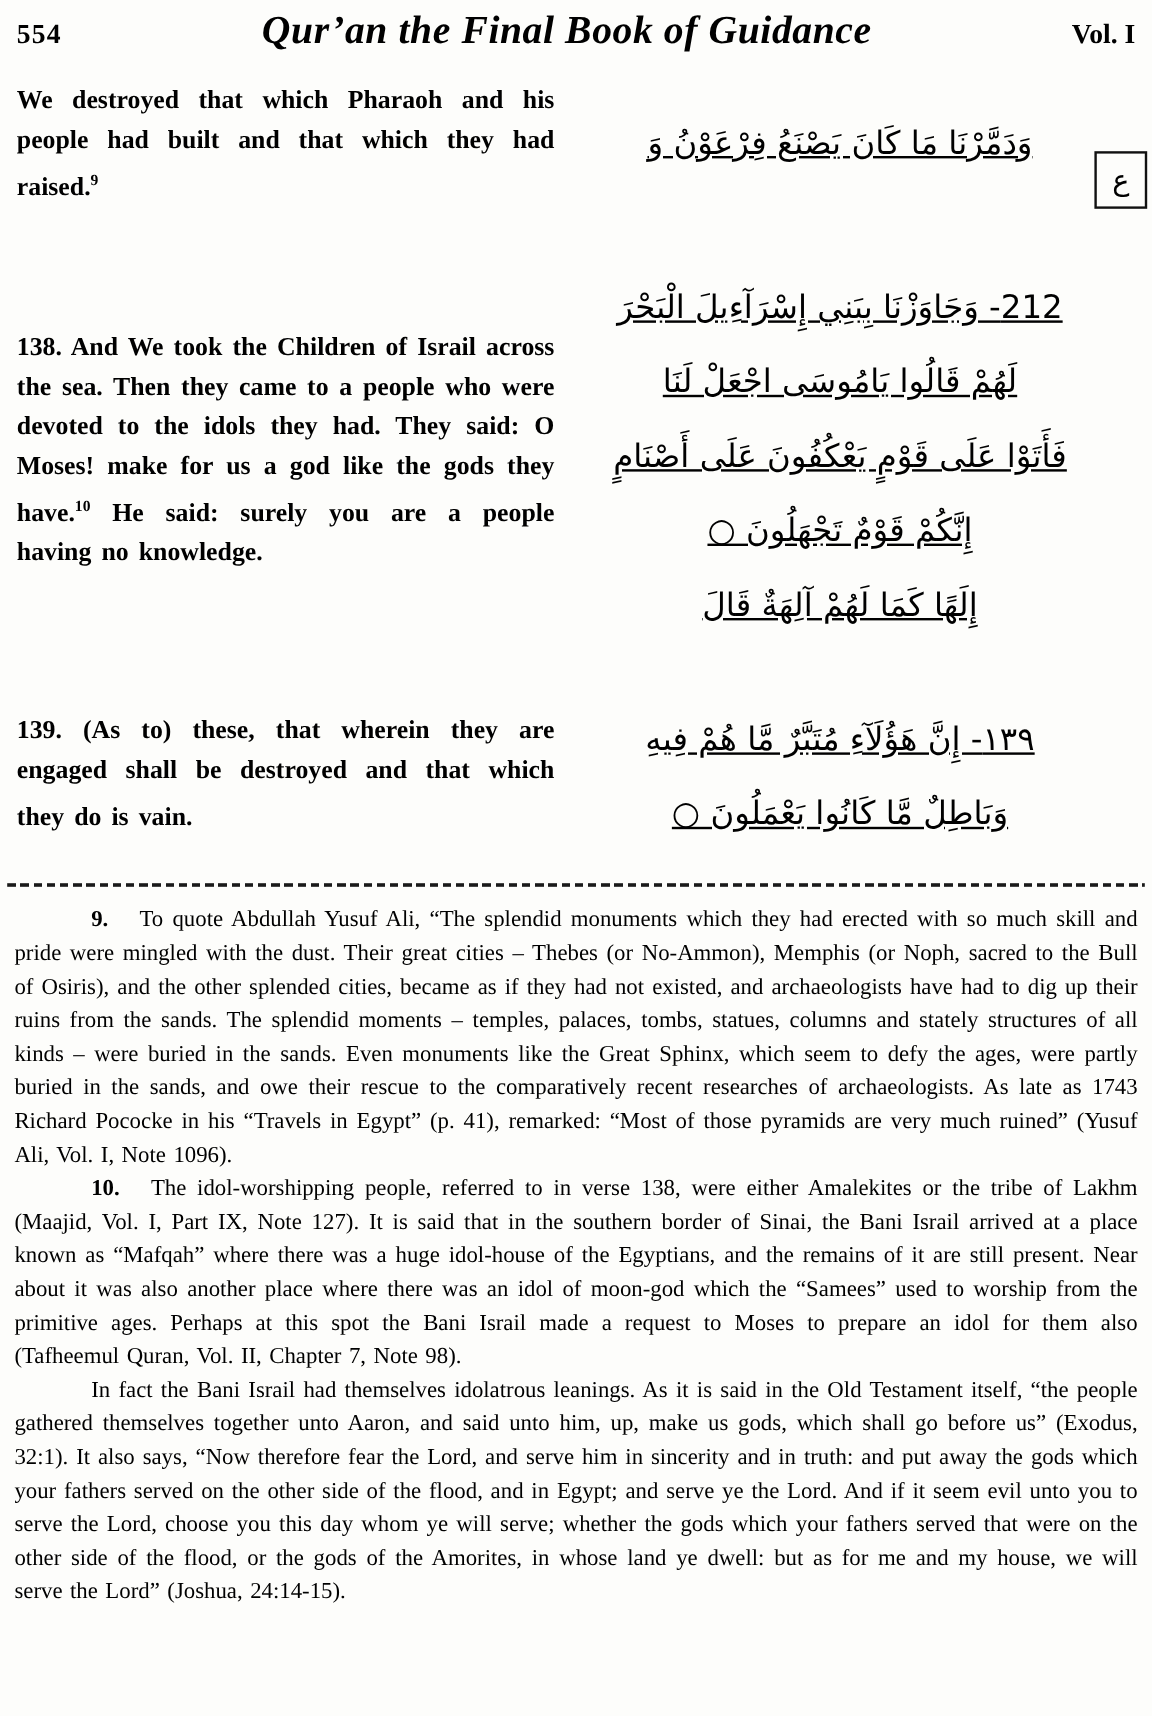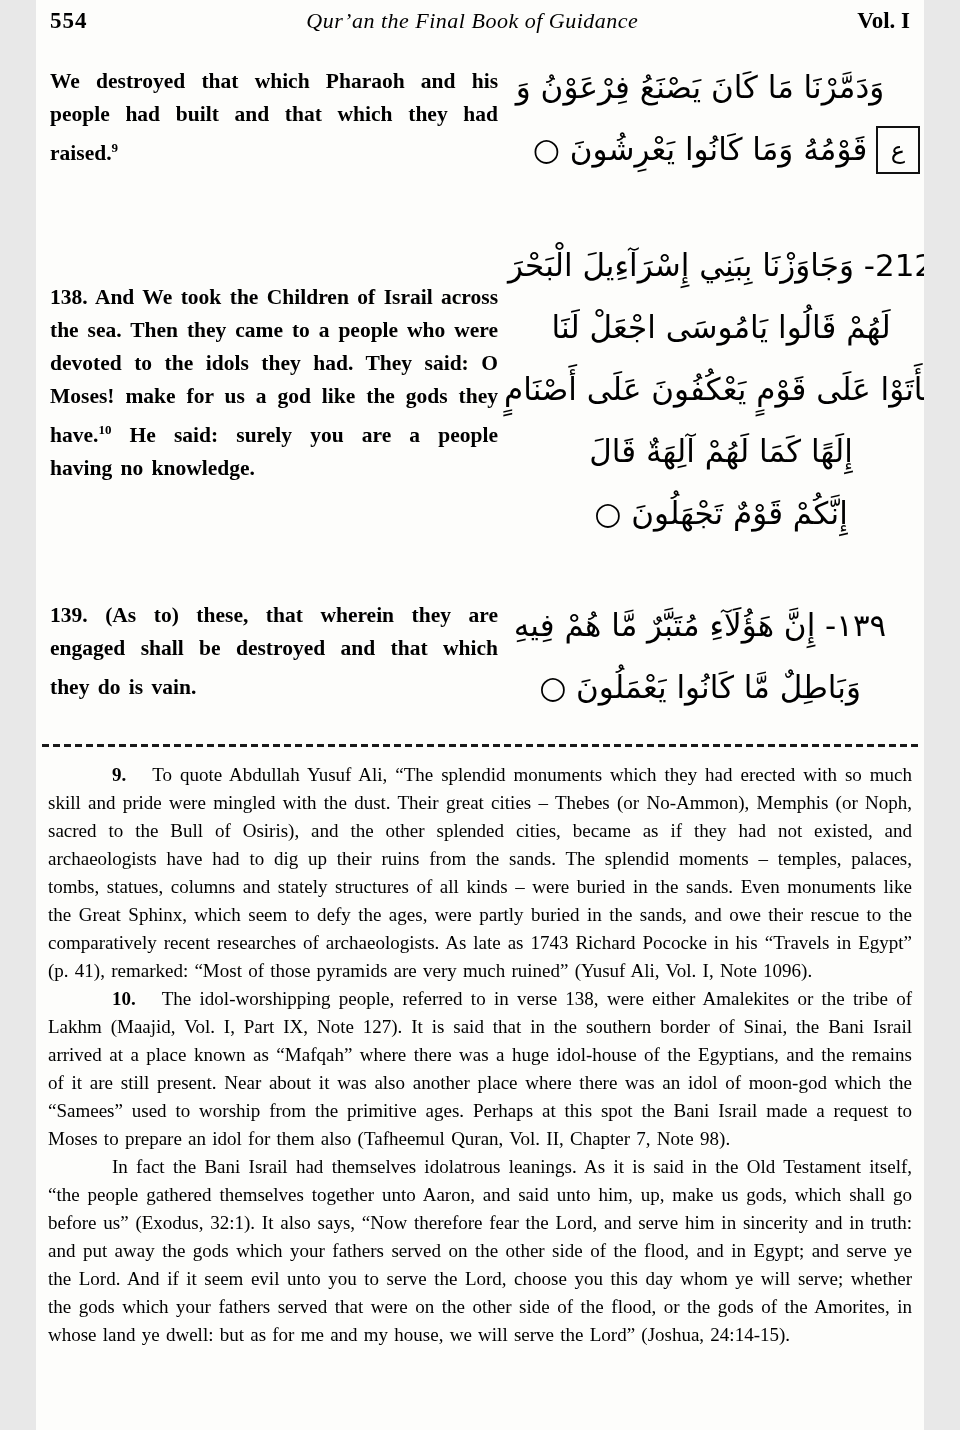--- a/index.html
+++ b/index.html
@@ -1,36 +1,36 @@
 <!DOCTYPE html>
 <html><head>
 <meta charset="utf-8">
 <style>
   html, body { margin: 0; padding: 0; background: #e8e8e8; }
   .page {
     position: relative;
-    width: 888px;
+    width: 960px;
     height: 1430px;
     margin: 0 auto;
     background: #fdfdfb;
     color: #000;
     font-family: "Liberation Serif", serif;
     overflow: hidden;
     box-sizing: border-box;
   }
 
   
   .header {
     display: flex;
     justify-content: space-between;
     align-items: baseline;
     padding: 8px 14px 0 14px;
   }
   .page-num { font-size: 23px; font-weight: 600; letter-spacing: 1px; }
-  .title    { font-size: 22px; font-style: italic; font-weight: 400; letter-spacing: 0.5px; }
+  .title    { font-size: 33px; font-style: italic; font-weight: 700; letter-spacing: 0.5px; }
   .vol      { font-size: 23px; font-weight: 600; text-align: right; }
 
   
   .main { padding: 22px 14px 0 14px; }
   .verse-row { display: flex; align-items: center; }
   .verse-row + .verse-row { margin-top: 42px; }
 
   .col-en {
     width: 448px;
     flex: 0 0 448px;
@@ -41,25 +41,26 @@
     word-spacing: 3px;
   }
   .col-en p { margin: 0; }
   .fnref { font-size: 13px; font-weight: bold; }
 
   .col-ar {
     flex: 1 1 auto;
     direction: rtl;
     text-align: center;
     font-family: "DejaVu Sans", sans-serif;
-    font-size: 31px;
+    font-size: 27px;
     line-height: 62px;
     padding-left: 6px;
     padding-right: 14px;
     box-sizing: border-box;
+    text-decoration: underline;
   }
   .row-2 .col-ar { padding-top: 12px; }
   .row-3 .col-ar { padding-top: 8px; }
   .ar-line { white-space: nowrap; }
 
   
   .margin-box {
     position: absolute;
     top: 126px;
     right: 4px;
@@ -104,34 +105,33 @@
   </header>
 
   <main class="main">
 
     <div class="verse-row row-1">
       <div class="col-en">
         <p><span>We destroyed that which Pharaoh and his people had built and that which they had raised.</span><sup class="fnref">9</sup><span></span></p>
       </div>
       <div class="col-ar">
         <div class="ar-line">وَدَمَّرْنَا مَا كَانَ يَصْنَعُ فِرْعَوْنُ وَ</div>
-        <div class="ar-line">قَوْمُهُ وَمَا كَانُوا يَعْرِشُونَ ○</div>
       </div>
     </div>
 
     <div class="verse-row row-2">
       <div class="col-en">
         <p><span>138. And We took the Children of Israil across the sea. Then they came to a people who were devoted to the idols they had. They said: O Moses! make for us a god like the gods they have.</span><sup class="fnref">10</sup><span> He said: surely you are a people having no knowledge.</span></p>
       </div>
       <div class="col-ar">
         <div class="ar-line">212- وَجَاوَزْنَا بِبَنِي إِسْرَآءِيلَ الْبَحْرَ</div>
         <div class="ar-line">لَهُمْ قَالُوا يَامُوسَى اجْعَلْ لَنَا</div>
         <div class="ar-line">فَأَتَوْا عَلَى قَوْمٍ يَعْكُفُونَ عَلَى أَصْنَامٍ</div>
+        <div class="ar-line">إِنَّكُمْ قَوْمٌ تَجْهَلُونَ ○</div>
         <div class="ar-line">إِلَهًا كَمَا لَهُمْ آلِهَةٌ قَالَ</div>
-        <div class="ar-line">إِنَّكُمْ قَوْمٌ تَجْهَلُونَ ○</div>
       </div>
     </div>
 
     <div class="verse-row row-3">
       <div class="col-en">
         <p><span>139. (As to) these, that wherein they are engaged shall be destroyed and that which they do is vain.</span><sup class="fnref"></sup><span></span></p>
       </div>
       <div class="col-ar">
         <div class="ar-line">١٣٩- إِنَّ هَؤُلَآءِ مُتَبَّرٌ مَّا هُمْ فِيهِ</div>
         <div class="ar-line">وَبَاطِلٌ مَّا كَانُوا يَعْمَلُونَ ○</div>

